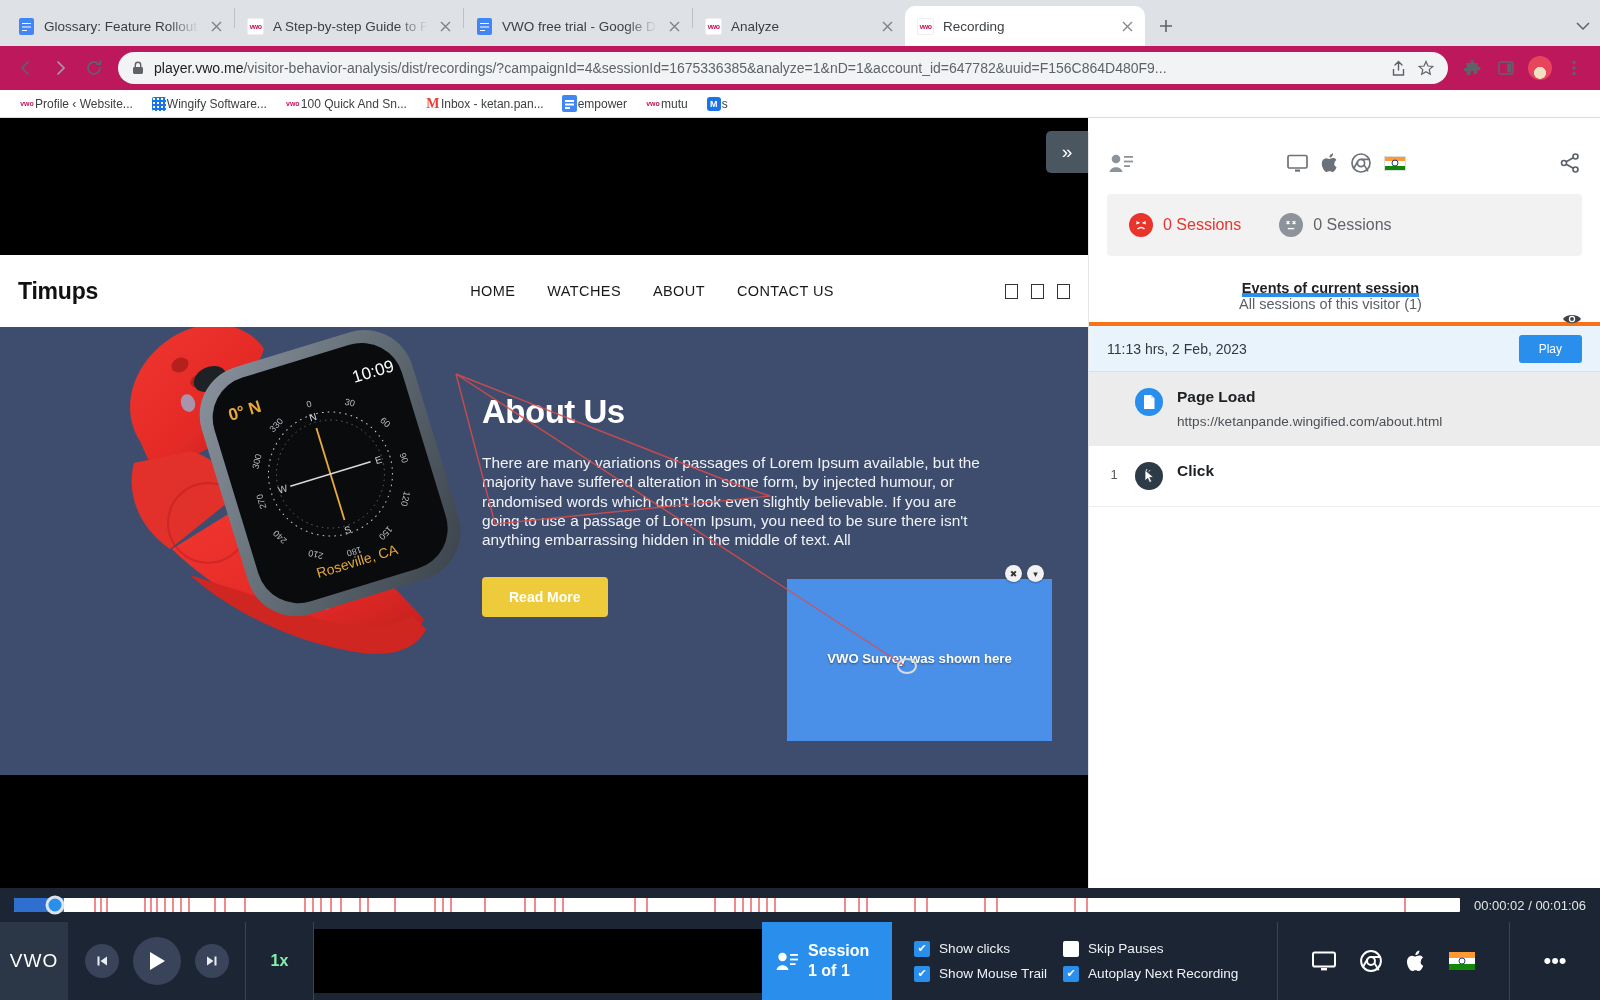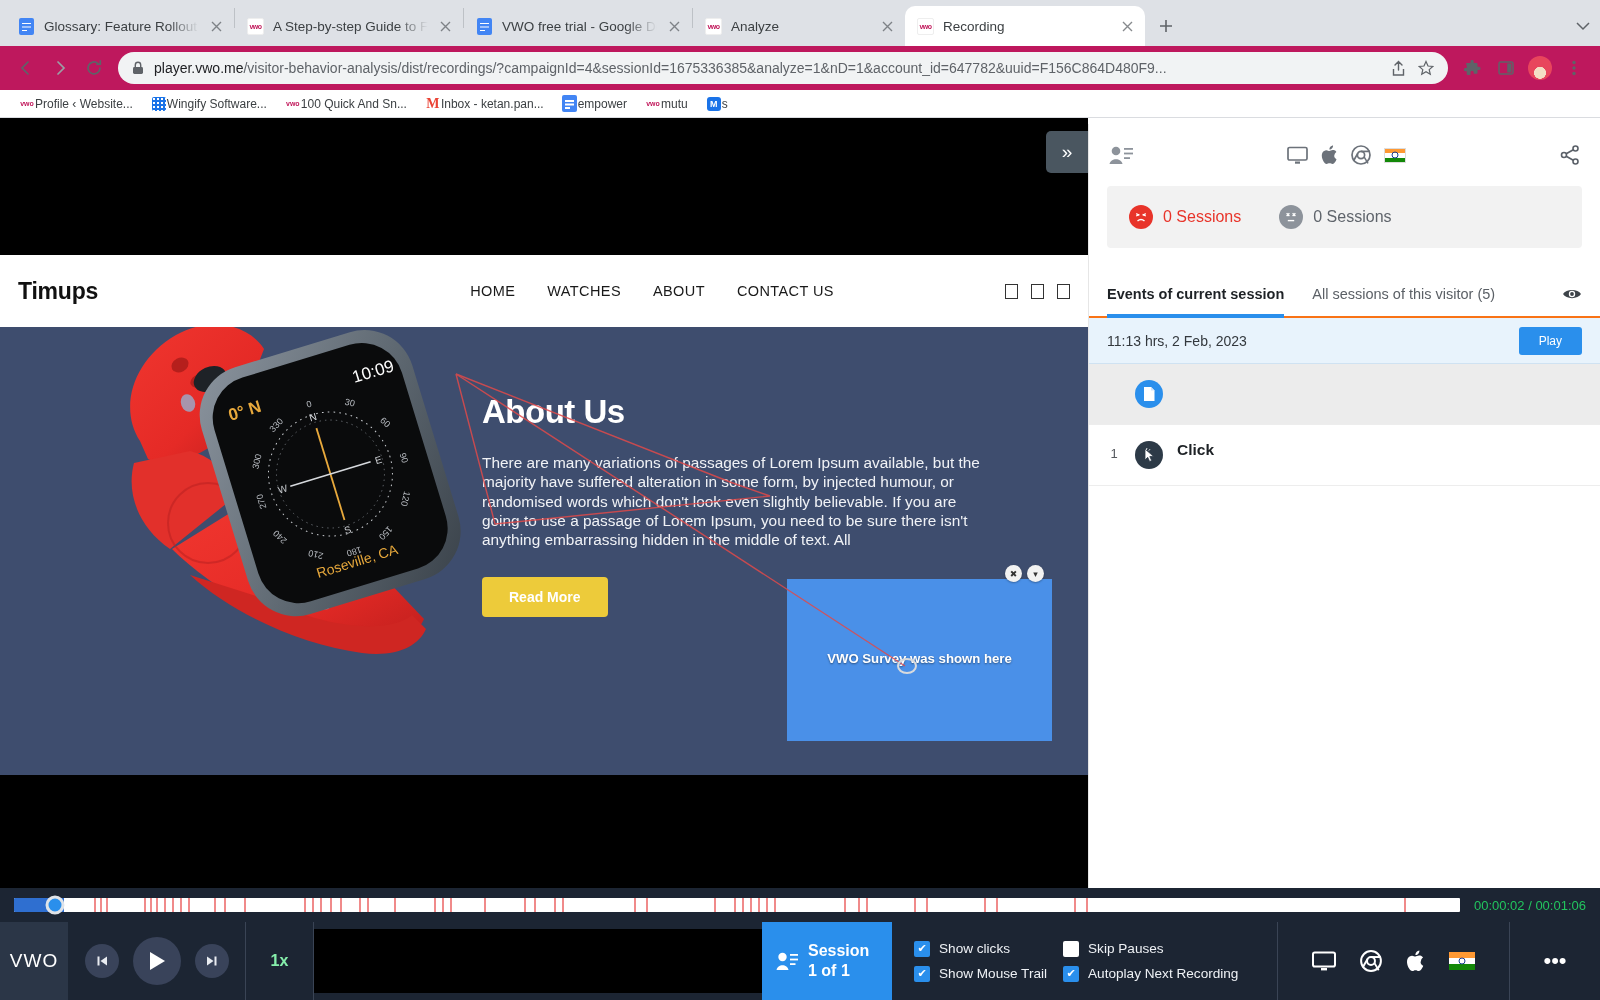--- a/index.html
+++ b/index.html
@@ -181,21 +181,21 @@
   }
 
   .trail { position: absolute; left:0; top:0; width:1088px; height: 770px; pointer-events:none; z-index: 7; }
   .cursor-ring {
     position:absolute; left: 897px; top: 540px; width: 20px; height: 16px;
     border: 2px solid #d8dadd; border-radius: 50%; z-index: 8;
   }
 
   
   .panel {
-    position: absolute; left: 1088px; top: 124px; width: 512px; height: 770px;
+    position: absolute; left: 1088px; top: 132px; width: 512px; height: 770px;
     background: #fff; border-left: 1px solid #e6e6e6;
   }
   .panel-top {
     height: 62px; display: flex; align-items: center; padding: 0 20px;
   }
   .panel-top .visitor-icon { color:#8d939b; font-size: 20px; }
   .dev-icons { margin: 0 auto; display:flex; align-items:center; gap: 13px; font-size: 19px; color:#6c727a;}
   .share-icon { color:#5a6068; font-size: 18px; }
   .flag {
     width: 22px; height: 15px; display:inline-block; position: relative; border:1px solid #ddd;
@@ -214,21 +214,21 @@
     width: 24px; height: 24px; border-radius: 50%;
     display:flex;align-items:center;justify-content:center; color:#fff; font-size:11px;
   }
   .sess-face.angry { background:#e8342a; }
   .sess-face.dead  { background:#8d939b; }
   .sess-item.rage { color:#e8342a; }
   .sess-item.dead { color:#5f646b; }
 
   .tabs-row {
     margin-top: 24px; height: 46px; display: flex; align-items: center;
-    padding: 0 18px; border-bottom: 2px solid #f97316;
+    padding: 0 18px; border-bottom: 4px solid #f97316; flex-direction: column;
   }
   .ptab {
     font-size: 14.5px; color: #5b6066; height: 46px; display:flex; align-items:center;
     margin-right: 28px; position: relative; font-weight: 400;
   }
   .ptab.active { color: #1e2226; font-weight: 700; }
   .ptab.active::after {
     content:""; position:absolute; left:0; right:0; bottom:-1px; height: 4px; background:#2a8fec;
   }
   .eye-icon { margin-left:auto; color:#3d4349; font-size: 16px; }
@@ -271,21 +271,21 @@
     overflow: hidden;
   }
   .track .played { position:absolute; left:0; top:0; bottom:0; width: 50px; background:#2f6fd0; }
   .track .mark { position:absolute; top:0; bottom:0; width:2px; background:#f08a8a; }
   .track .mark.blue { background:#2f6fd0; }
   .scrub-handle {
     position:absolute; left: 55px; top: 50%; transform: translate(-50%,-50%);
     width: 19px; height: 19px; border-radius:50%; background:#2a8fec;
     border: 3px solid #dfe3e8; z-index: 4;
   }
-  .timecode { margin-left: 14px; color:#22c55e; font-size: 13px; white-space:nowrap;text-align:center; }
+  .timecode { margin-left: 14px; color:#e5e5e5; font-size: 13px; white-space:nowrap;text-align:center; }
 
   .controls { position:relative; height: 78px; display:flex; align-items:stretch; }
   .vwo-logo {
     width: 68px; display:flex; align-items:center; justify-content:center;
     background:#2b3647; color:#fff; font-size: 19px; letter-spacing:1px;
   }
   .transport {
     width: 178px; display:flex; align-items:center; justify-content:center; gap: 14px;
     border-right: 1px solid #3a4455;
   }
@@ -699,21 +699,21 @@
         </span>
         <span>0 Sessions</span>
       </div>
     </div>
 
     <div class="tabs-row">
       <div class="ptab active">
         <span>Events of current session</span>
       </div>
       <div class="ptab">
-        <span>All sessions of this visitor (5)</span>
+        <span>All sessions of this visitor (1)</span>
       </div>
       <span class="eye-icon">
         <svg width="20" height="14" viewBox="0 0 20 14">
             <path d="M1 7 C4 1.5 16 1.5 19 7 C16 12.5 4 12.5 1 7 Z" fill="#3d4349"></path>
             <circle cx="10" cy="7" r="3.2" fill="#fff"></circle>
             <circle cx="10" cy="7" r="1.9" fill="#3d4349"></circle>
           </svg>
       </span>
     </div>
 
@@ -722,20 +722,24 @@
       <button class="play-btn">Play</button>
     </div>
 
     <div class="ev pageload">
       <span class="ev-num"></span>
       <span class="ev-ico doc">
         <svg width="14" height="16" viewBox="0 0 14 16">
             <path d="M2 1 H9 L12.5 4.5 V15 H2 Z" fill="#fff"></path>
             <path d="M9 1 V4.5 H12.5" fill="#cfe4fb"></path>
           </svg>
+      </span>
+      <span class="ev-body">
+        <span class="ev-title">Page Load</span>
+        <div class="ev-url">https://ketanpande.wingified.com/about.html</div>
       </span>
     </div>
 
     <div class="ev">
       <span class="ev-num">1</span>
       <span class="ev-ico click">
         <svg width="16" height="16" viewBox="0 0 16 16">
             <path d="M4 2 L4 13 L6.7 10.3 L8.6 14.5 L10.7 13.6 L8.8 9.5 L12.5 9.3 Z" fill="#fff" stroke="#2d3a47" stroke-width="0.8"></path>
             <path d="M6 1 L5.2 3 M9 2.2 L7.8 3.6" stroke="#fff" stroke-width="0.9"></path>
           </svg>

